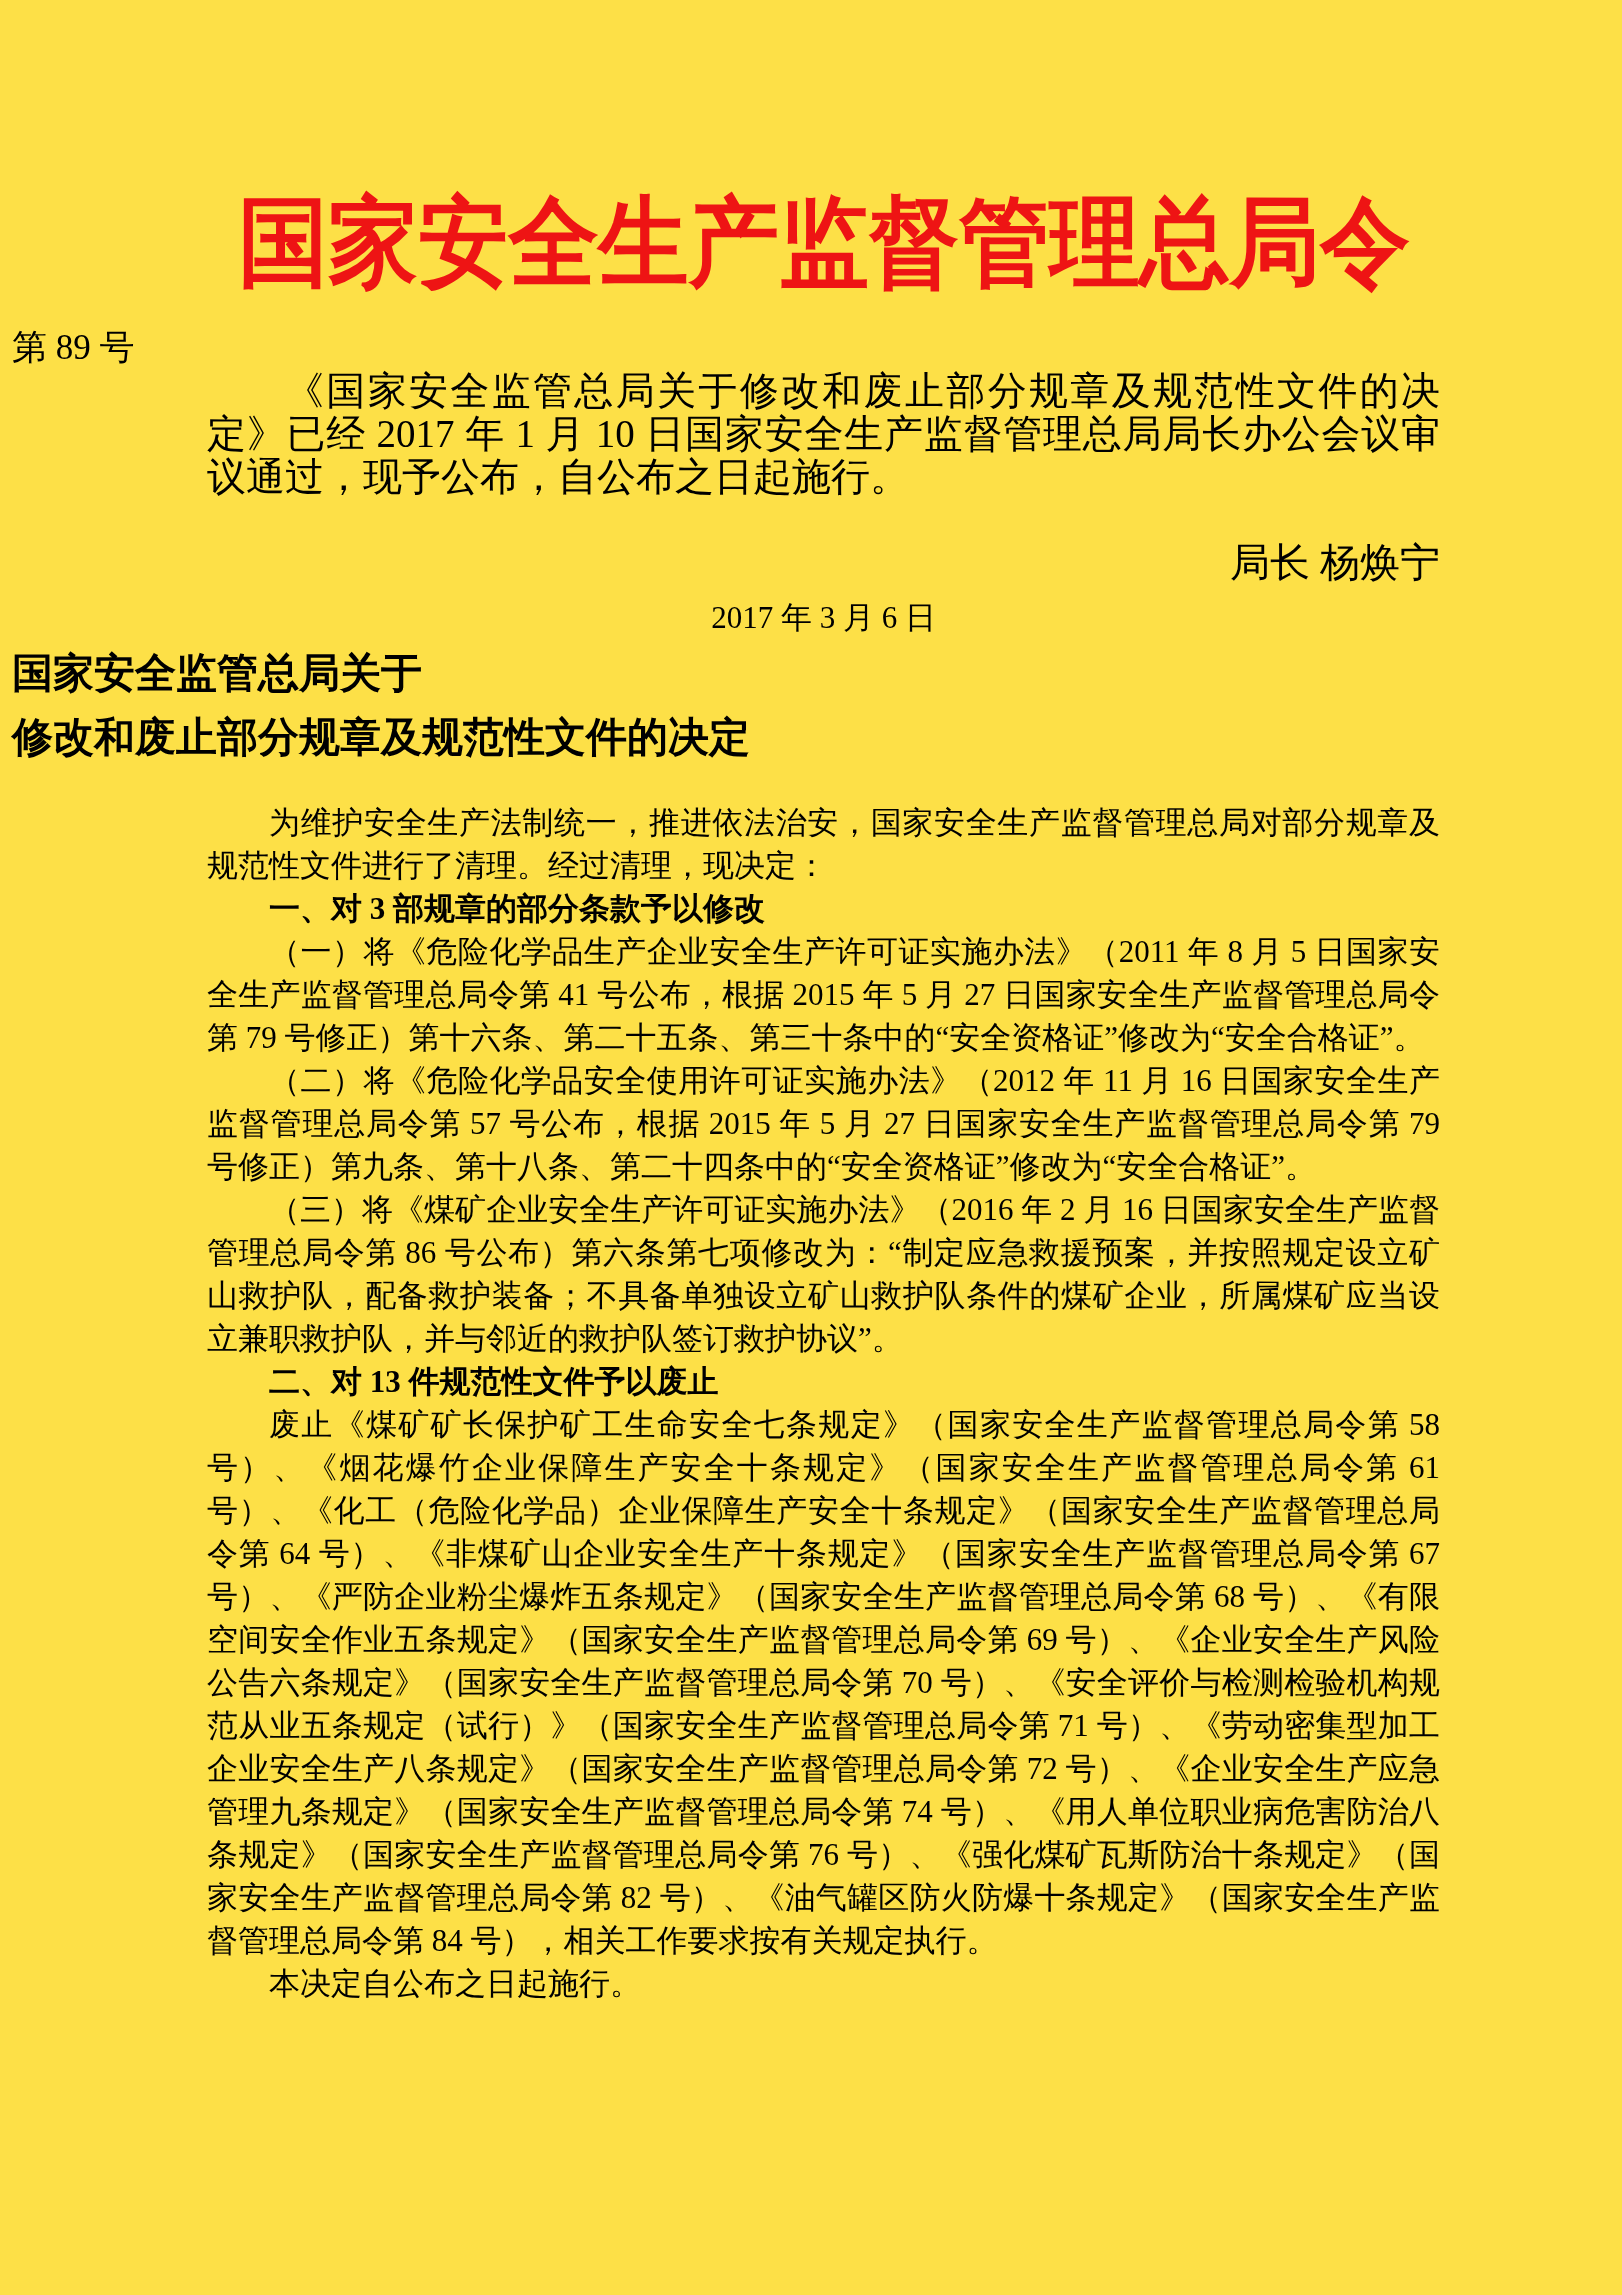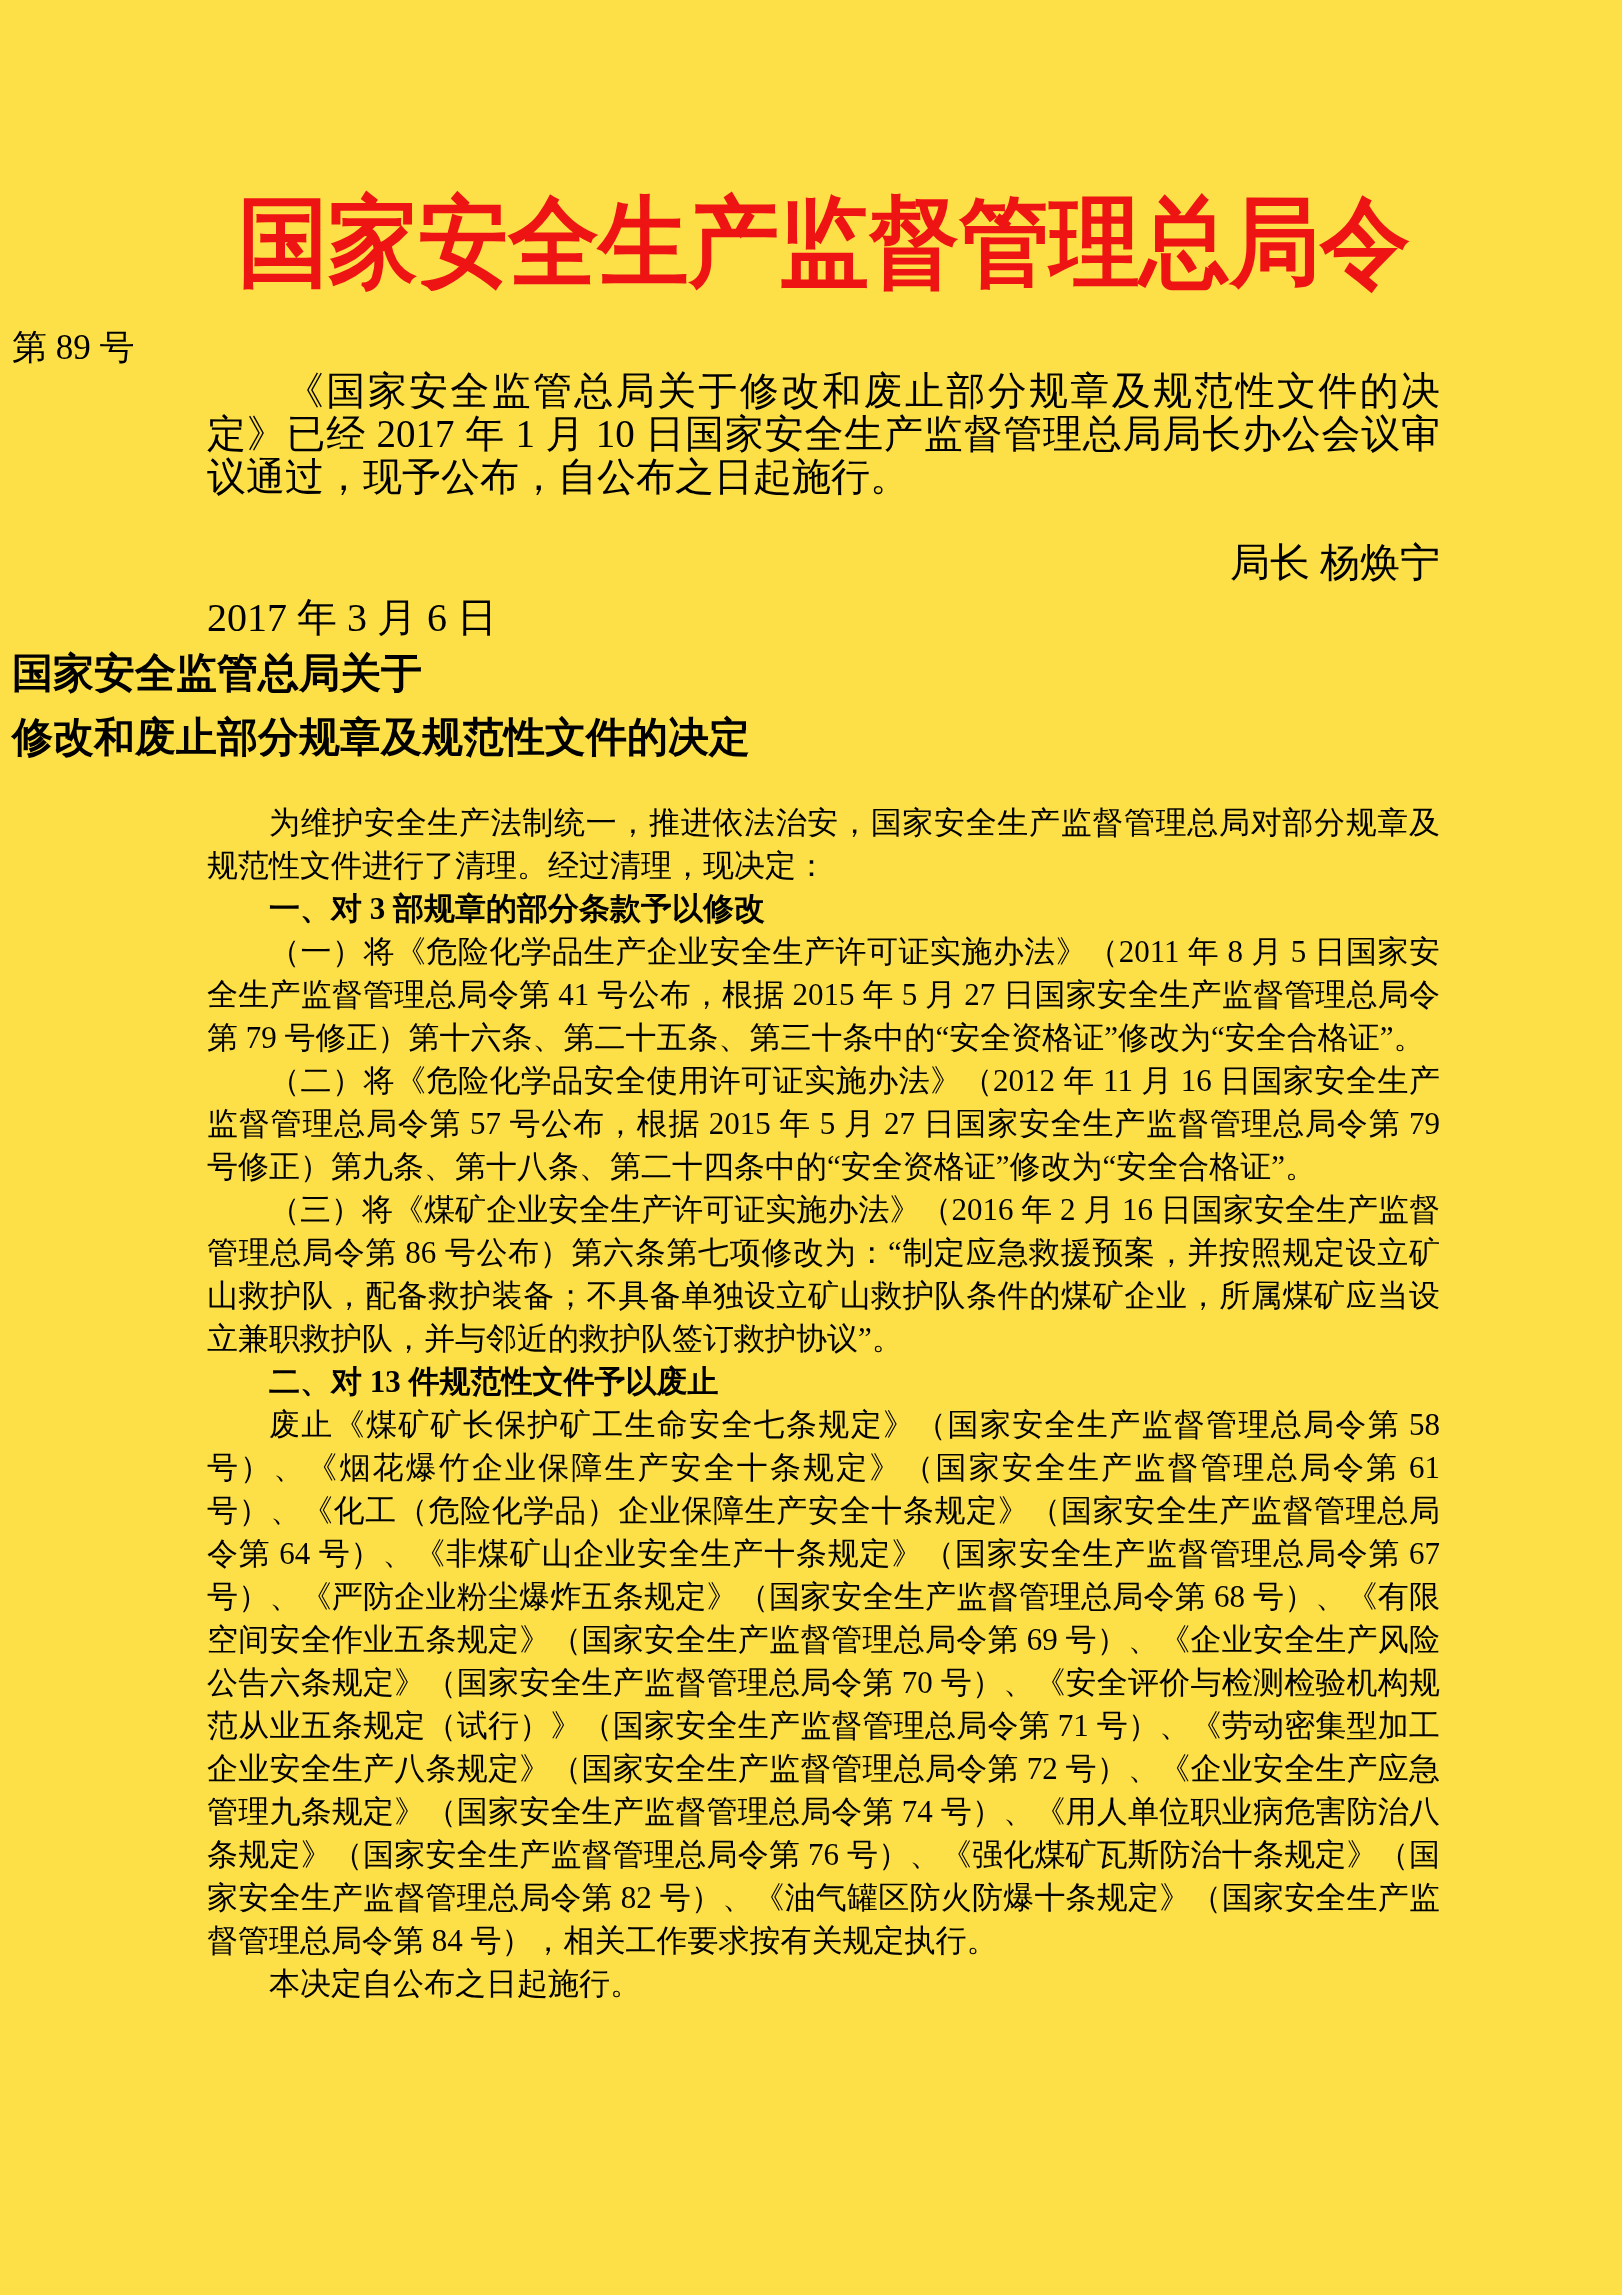--- a/index.html
+++ b/index.html
@@ -43,22 +43,22 @@
     text-indent: 2em;
   }
   .signature {
     margin: 43px 195px 0 195px;
     text-align: right;
     font-size: 40px;
     line-height: 43px;
   }
   .sign-date {
     margin: 11.8px 195px 0 195px;
-    text-align: left;
-    font-size: 40px;
+    text-align: center;
+    font-size: 31px;
     line-height: 43px;
   }
   .decision-title {
     margin-top: 2.6px;
     font-family: "Liberation Sans", "DejaVu Sans", sans-serif;
     font-weight: bold;
     font-size: 41px;
     line-height: 64px;
   }
   .body-text {

